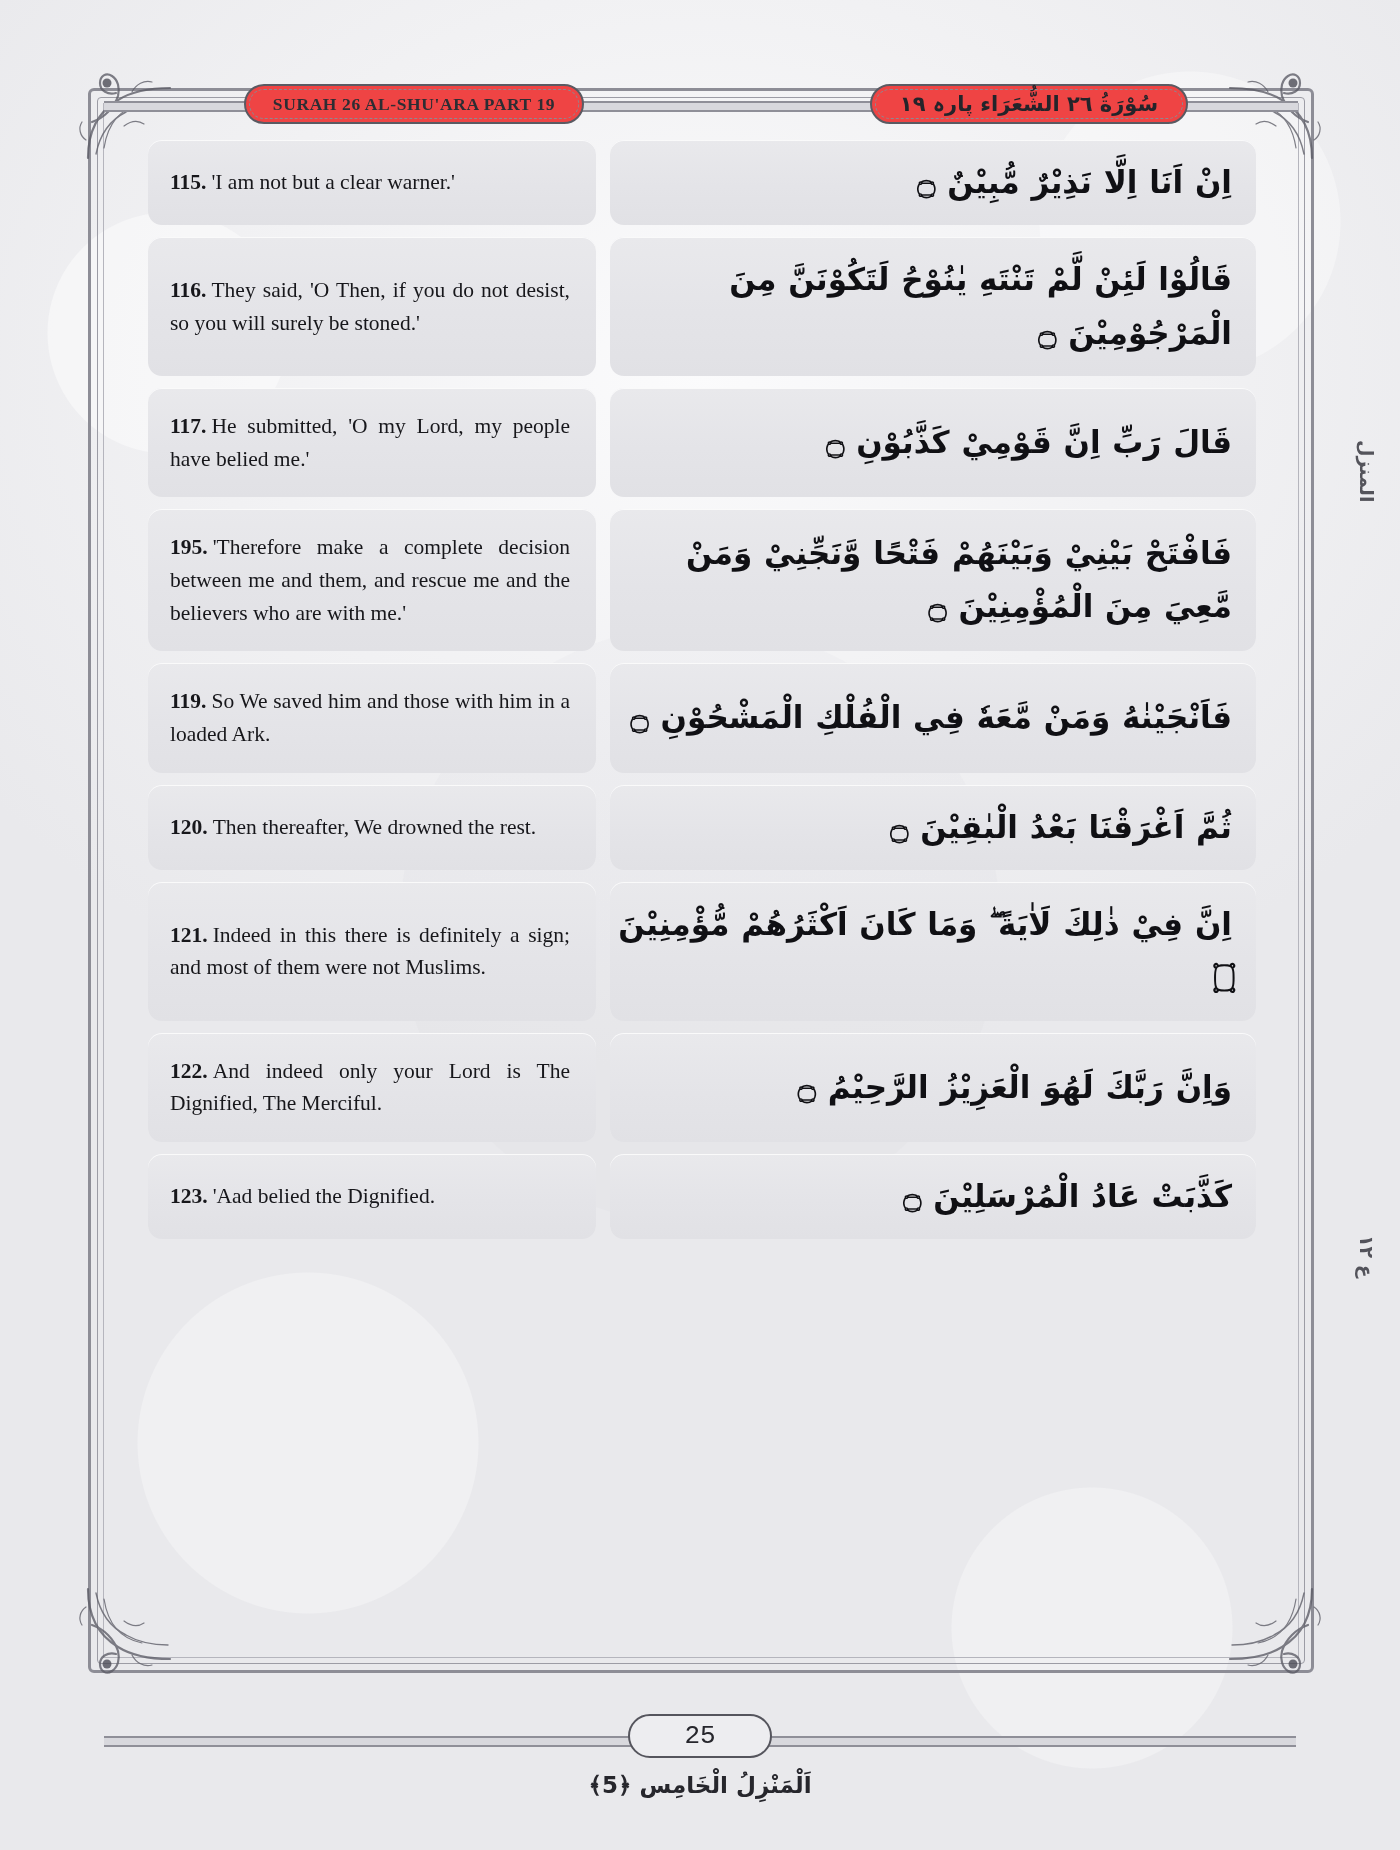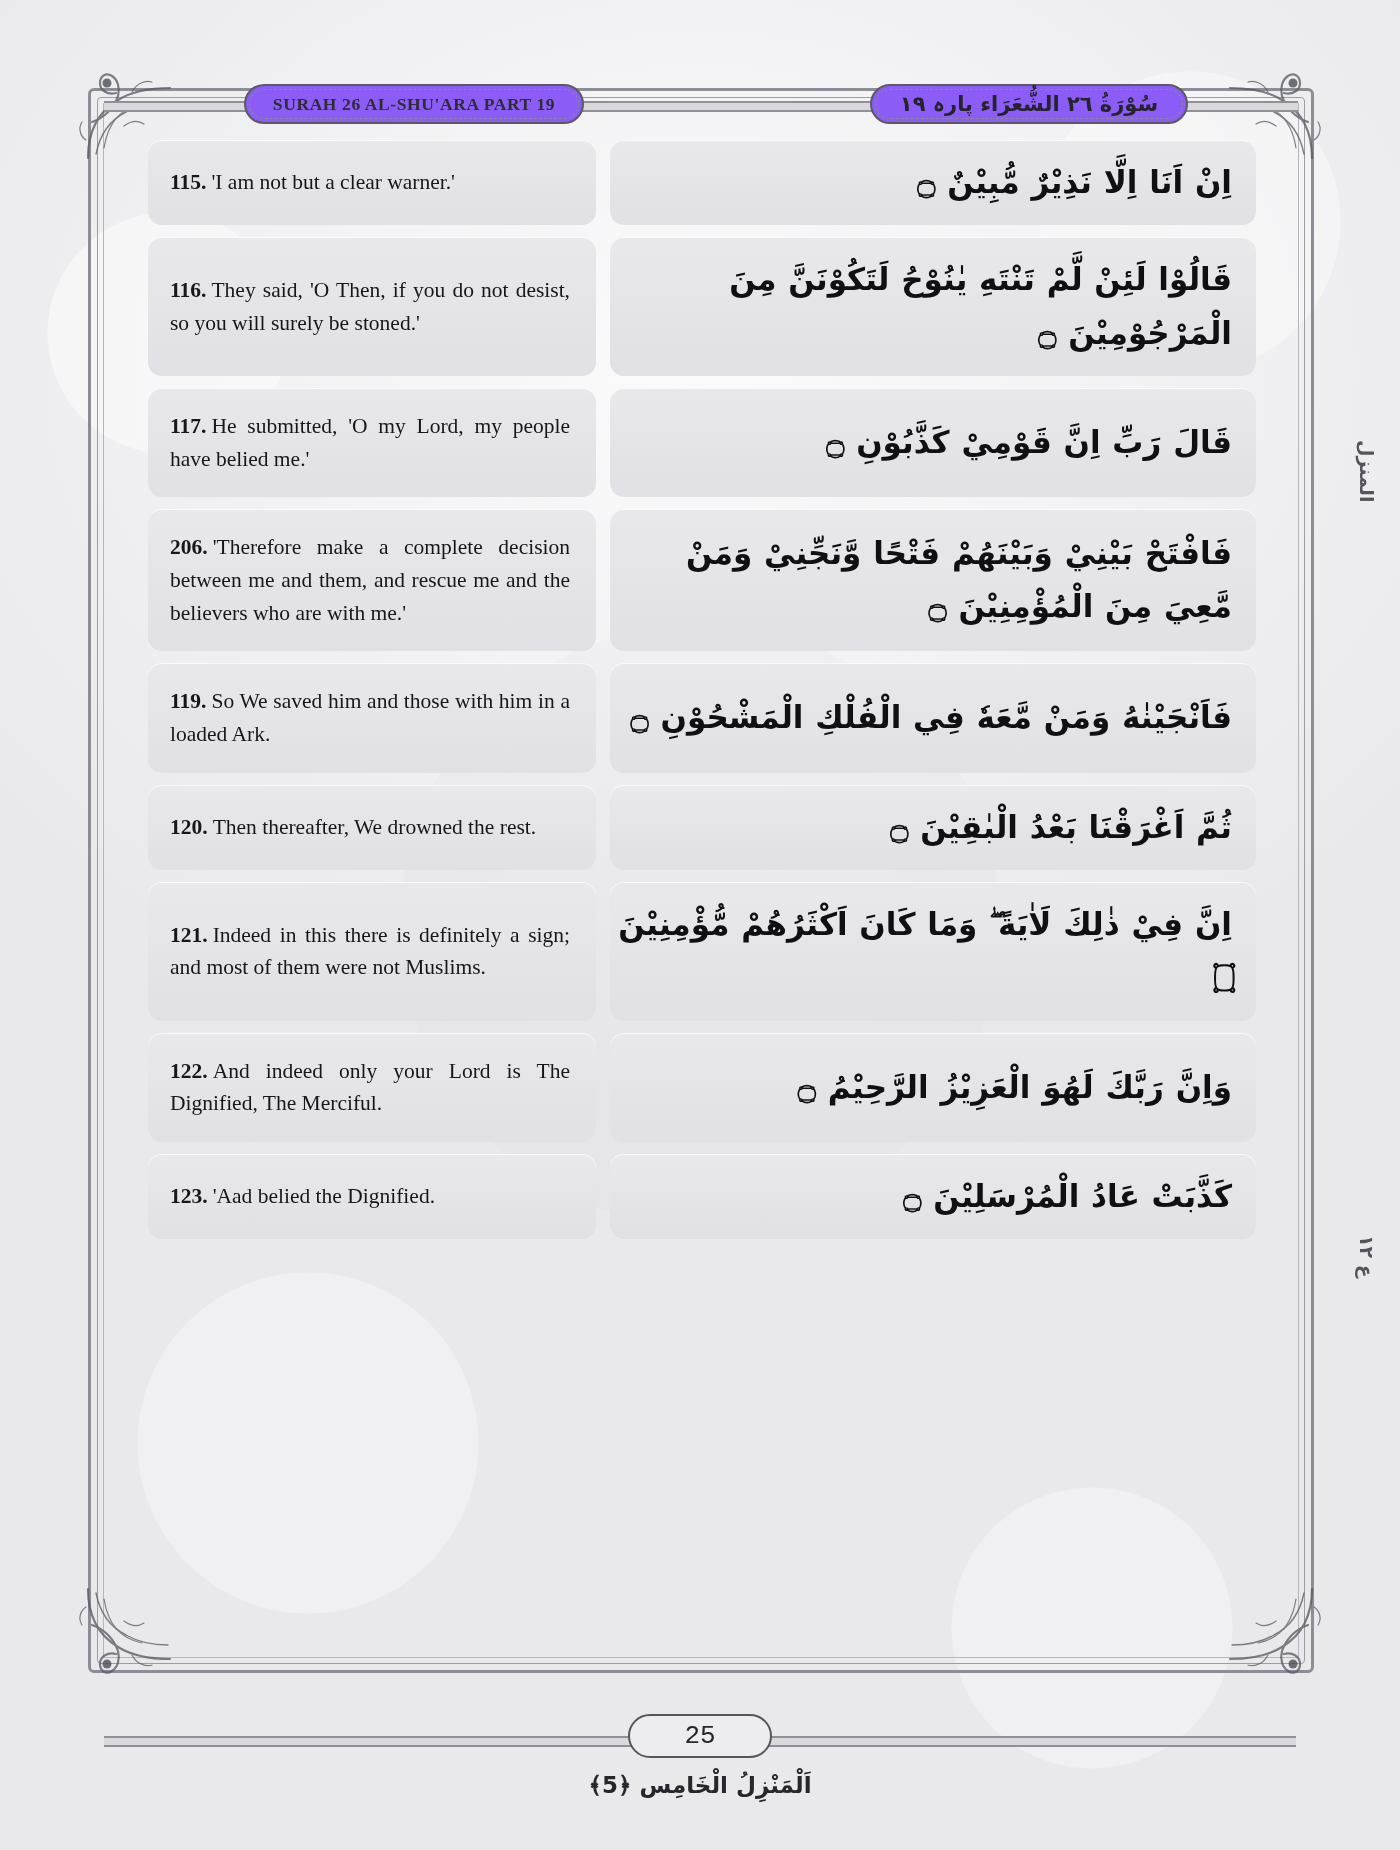--- a/index.html
+++ b/index.html
@@ -87,21 +87,21 @@
     border-top: 2px solid #8f8f98;
     border-bottom: 2px solid #8f8f98;
     background: #d8d8dd;
   }
   .hdr-pill {
     position: absolute;
     top: 0;
     height: 40px;
     border: 2px solid #5a5a62;
     border-radius: 22px;
-    background: #8b5cf6;
+    background: #ef4444;
     display: flex;
     align-items: center;
     justify-content: center;
     box-sizing: border-box;
     padding: 0 20px;
   }
   .hdr-pill::before {
     content: "";
     position: absolute;
     inset: 3px;
@@ -349,21 +349,21 @@
     <div class="verse-row">
       <div class="cell cell-en">
         <div class="en-text"><span class="en-num">117.</span><span>He submitted, 'O my Lord, my people have belied me.'</span></div>
       </div>
       <div class="cell cell-ar">
         <div class="ar-text">قَالَ رَبِّ اِنَّ قَوْمِيْ كَذَّبُوْنِ ۝</div>
       </div>
     </div>
     <div class="verse-row">
       <div class="cell cell-en">
-        <div class="en-text"><span class="en-num">206.</span><span>'Therefore make a complete decision between me and them, and rescue me and the believers who are with me.'</span></div>
+        <div class="en-text"><span class="en-num">195.</span><span>'Therefore make a complete decision between me and them, and rescue me and the believers who are with me.'</span></div>
       </div>
       <div class="cell cell-ar">
         <div class="ar-text">فَافْتَحْ بَيْنِيْ وَبَيْنَهُمْ فَتْحًا وَّنَجِّنِيْ وَمَنْ مَّعِيَ مِنَ الْمُؤْمِنِيْنَ ۝</div>
       </div>
     </div>
     <div class="verse-row">
       <div class="cell cell-en">
         <div class="en-text"><span class="en-num">119.</span><span>So We saved him and those with him in a loaded Ark.</span></div>
       </div>
       <div class="cell cell-ar">

